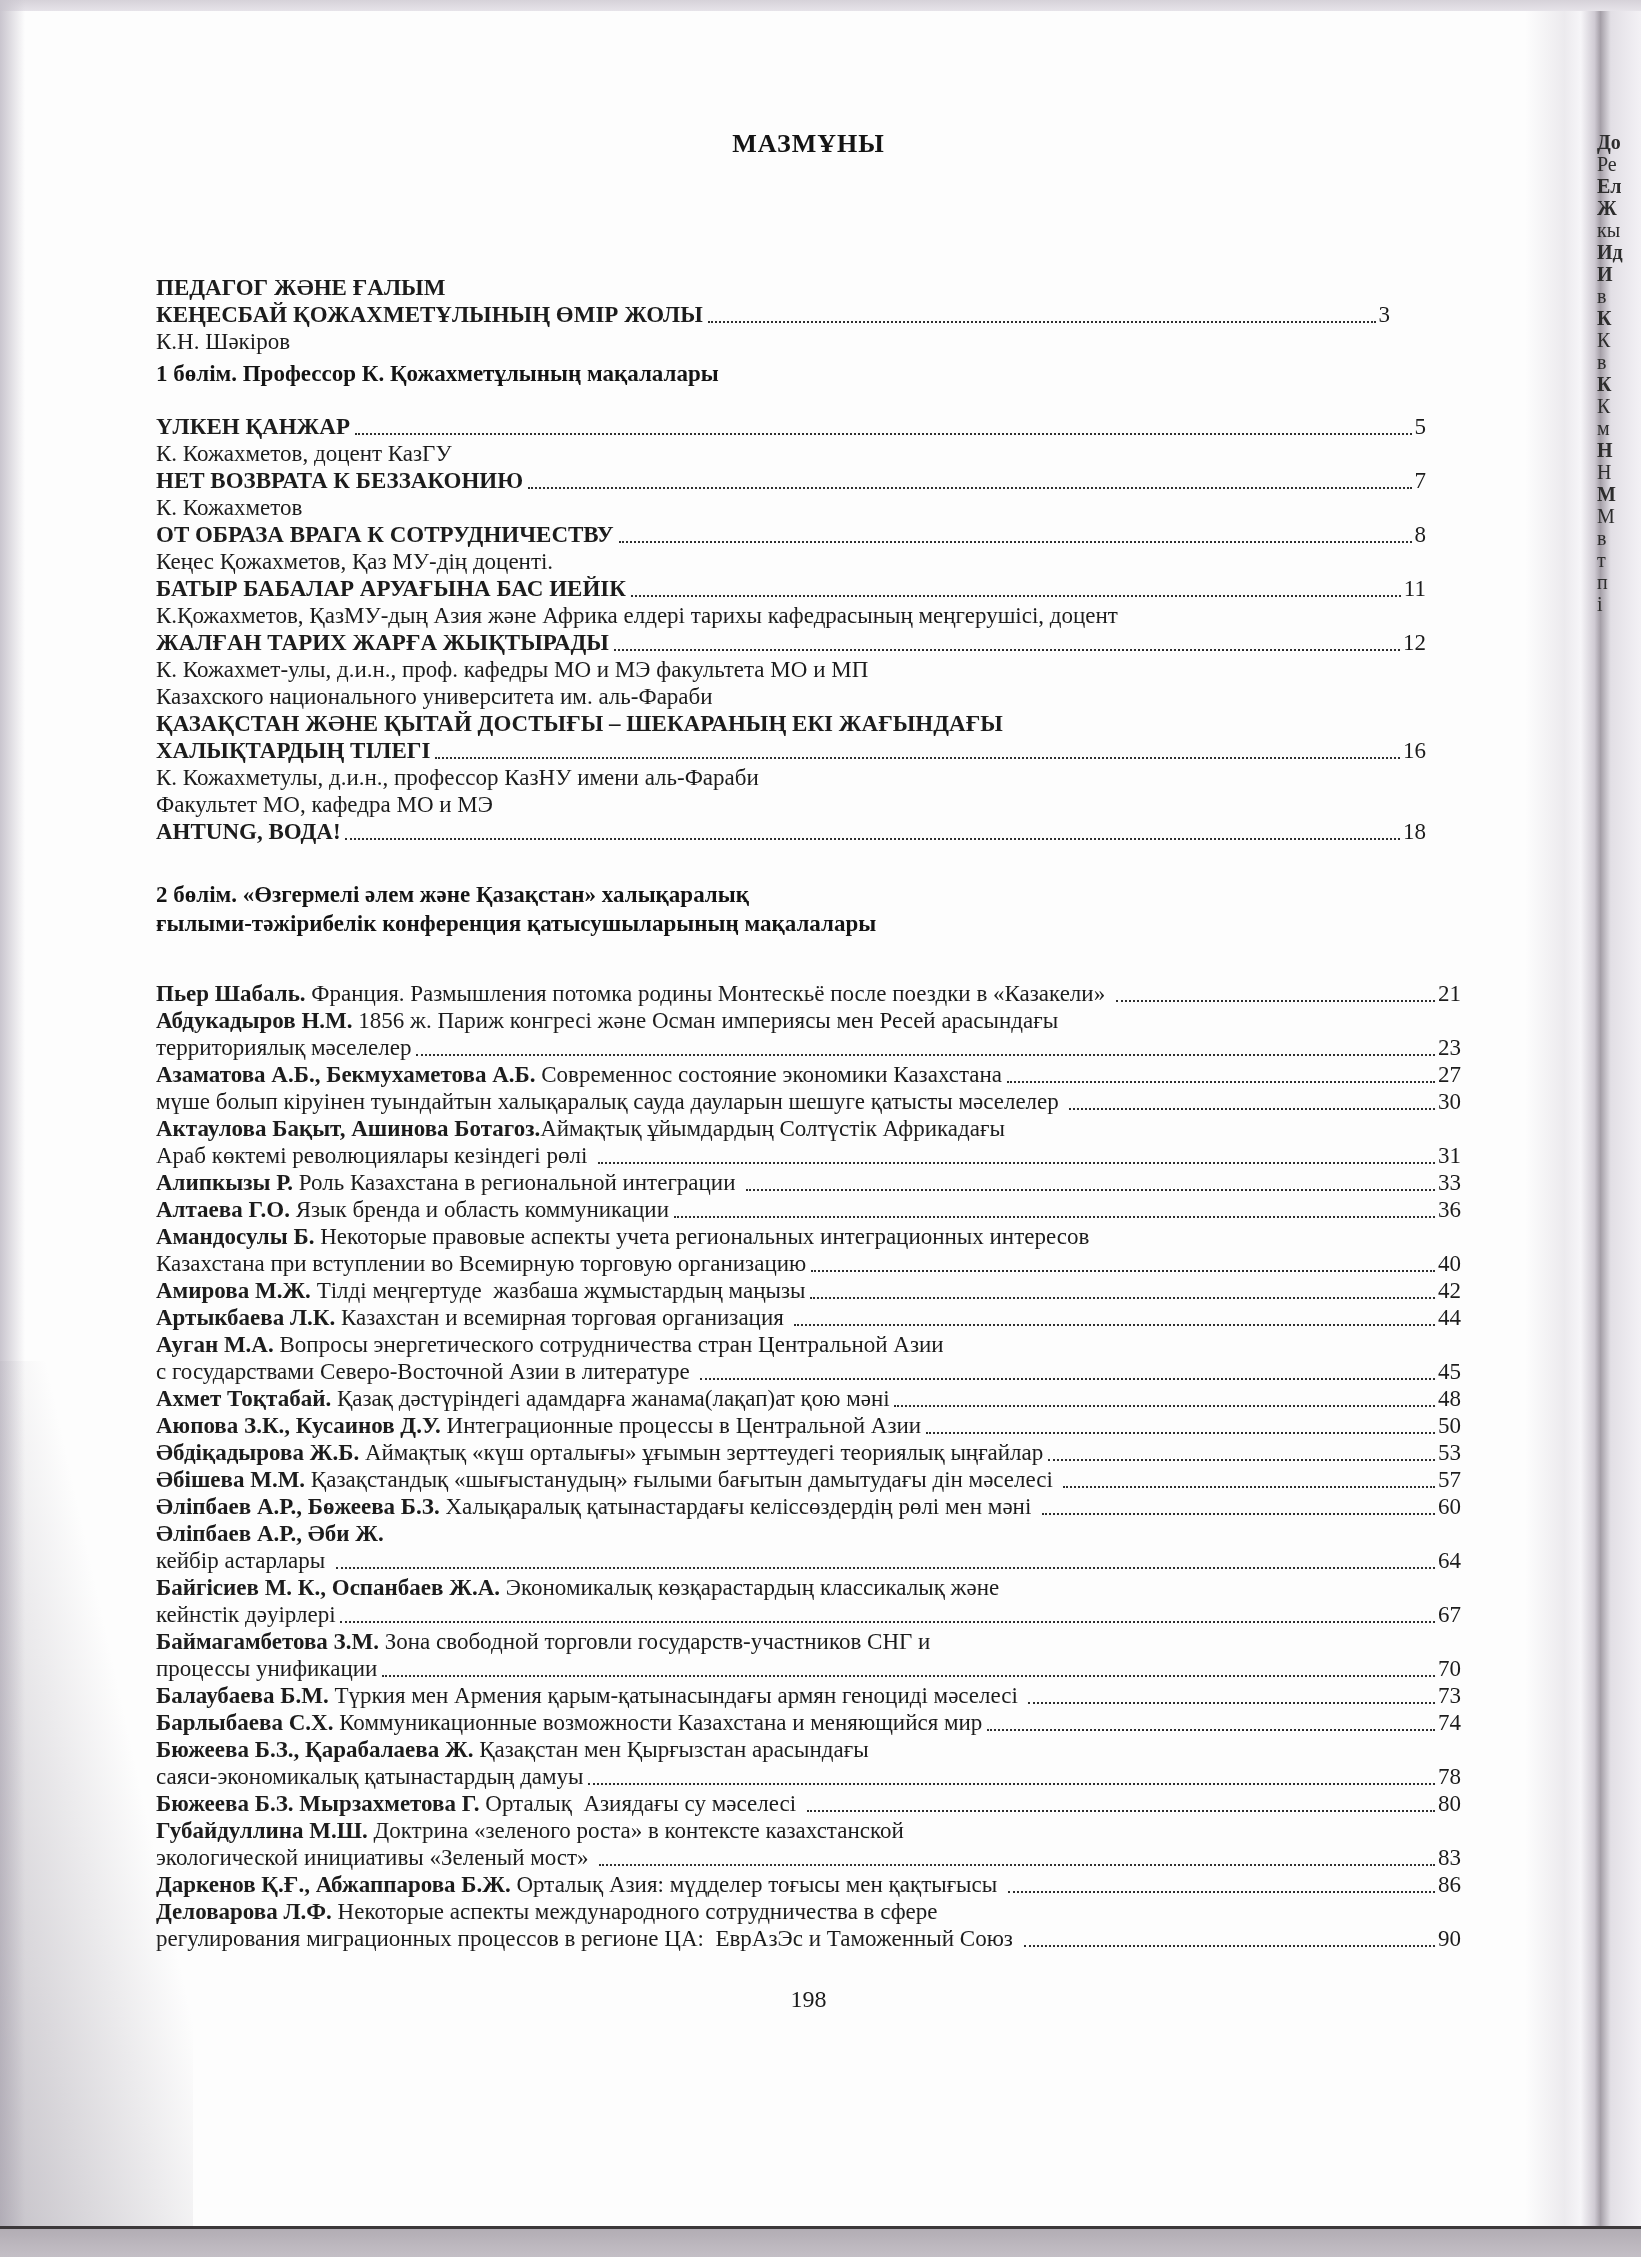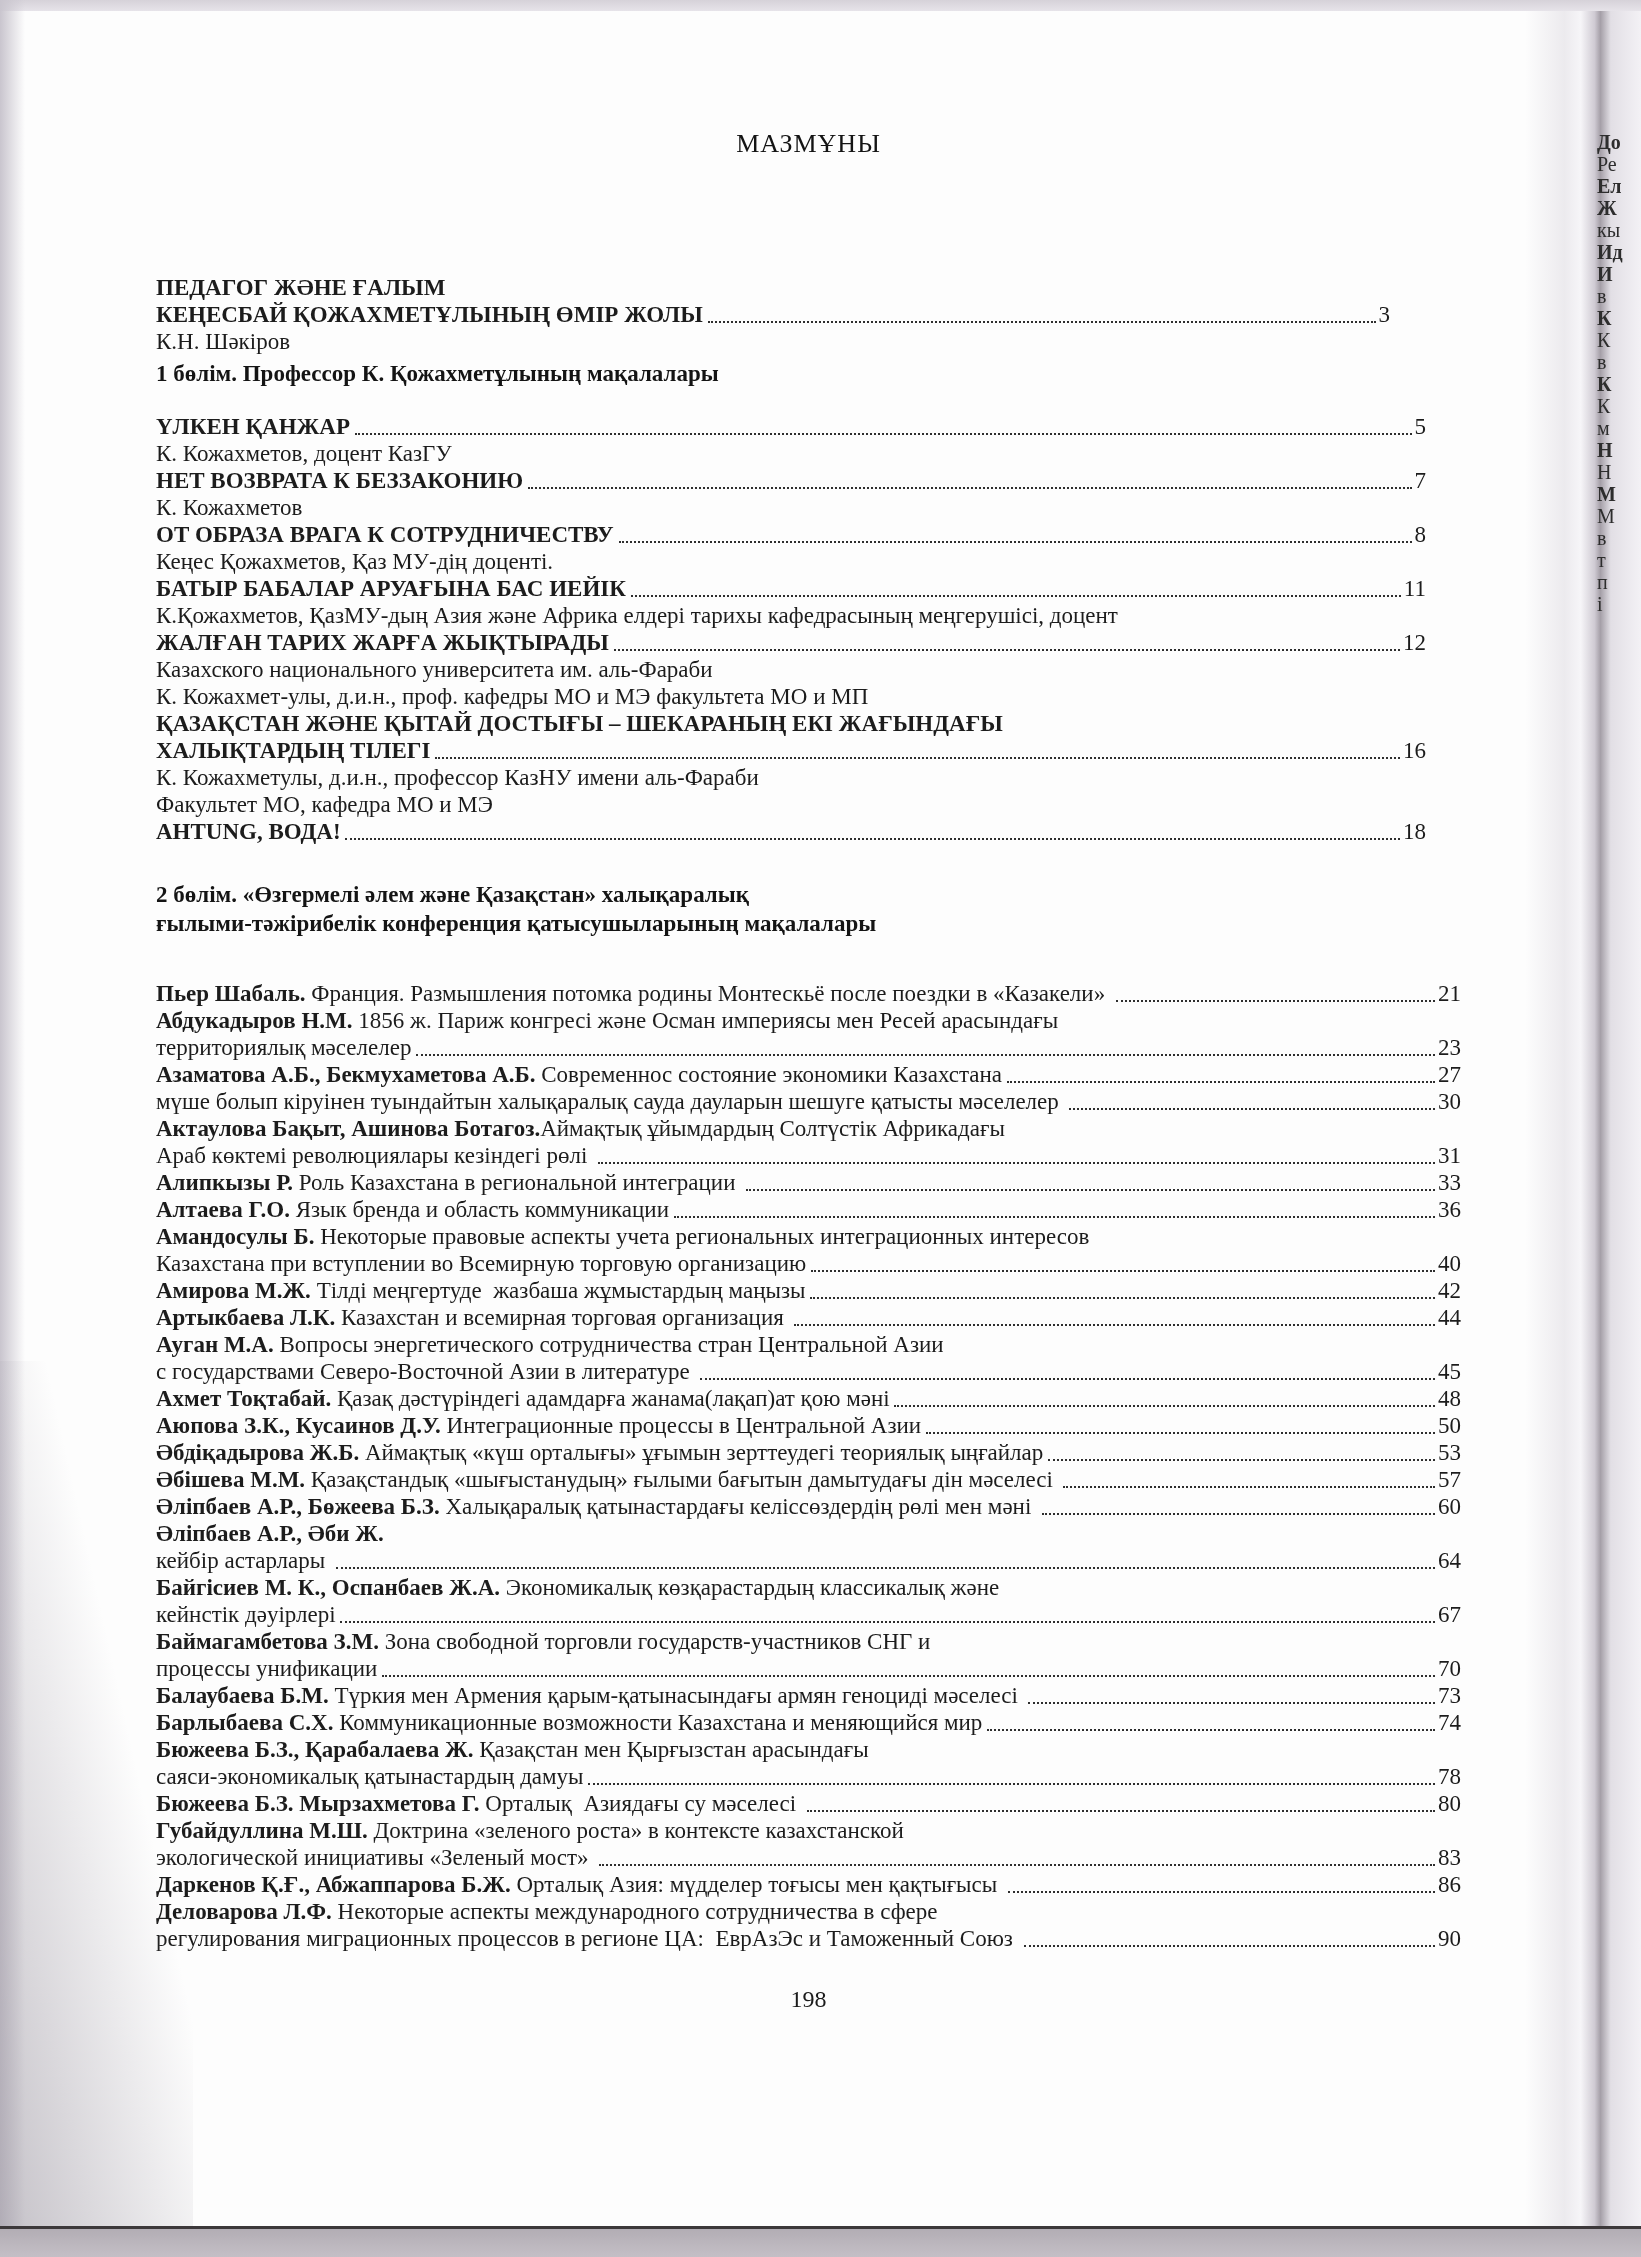--- a/index.html
+++ b/index.html
@@ -24,21 +24,21 @@
     background:linear-gradient(to right,
       rgba(200,195,205,0) 0%,
       rgba(215,211,219,0.45) 34%,
       rgba(246,245,248,1) 48%,
       rgba(205,200,209,0.95) 60%,
       rgba(160,154,163,0.95) 65%,
       rgba(226,223,229,1) 74%,
       rgba(243,241,245,1) 100%);}
   
   .content{position:absolute;left:156px;top:127px;width:1305px;}
-  .doc-title{text-align:center;font-weight:normal;font-size:26px;line-height:33px;letter-spacing:1px;color:#141414;}
+  .doc-title{text-align:center;font-weight:bold;font-size:26px;line-height:33px;letter-spacing:1px;color:#141414;}
   .sec-heading{font-weight:bold;font-size:23px;line-height:29px;color:#141414;}
   #front-matter{margin-top:114px;}
   .sec-heading.one{margin-top:3.9px;}
   #sec1{margin-top:25px;}
   .sec-heading.two{margin-top:35px;}
   #sec2{margin-top:42px;}
   .footer-num{margin-top:33px;text-align:center;font-size:24px;line-height:29px;}
   
   .plain{font-size:23px;line-height:27px;white-space:nowrap;}
   .bold{font-weight:bold;}
@@ -104,22 +104,22 @@
             <span class="pg">11</span>
           </div>
           <div class="plain">К.Қожахметов, ҚазМУ-дың Азия және Африка елдері тарихы кафедрасының меңгерушісі, доцент</div>
         </div>
         <div>
           <div class="row s1">
             <span class="txt bold">ЖАЛҒАН ТАРИХ ЖАРҒА ЖЫҚТЫРАДЫ</span>
             <div class="leader"></div>
             <span class="pg">12</span>
           </div>
+          <div class="plain">К. Кожахмет-улы, д.и.н., проф. кафедры МО и МЭ факультета МО и МП</div>
           <div class="plain">Казахского национального университета им. аль-Фараби</div>
-          <div class="plain">К. Кожахмет-улы, д.и.н., проф. кафедры МО и МЭ факультета МО и МП</div>
         </div>
         <div>
           <div class="plain bold">ҚАЗАҚСТАН ЖӘНЕ ҚЫТАЙ ДОСТЫҒЫ – ШЕКАРАНЫҢ ЕКІ ЖАҒЫНДАҒЫ</div>
           <div class="row s1">
             <span class="txt bold">ХАЛЫҚТАРДЫҢ ТІЛЕГІ</span>
             <div class="leader"></div>
             <span class="pg">16</span>
           </div>
           <div class="plain">К. Кожахметулы, д.и.н., профессор КазНУ имени аль-Фараби</div>
           <div class="plain">Факультет МО, кафедра МО и МЭ</div>

